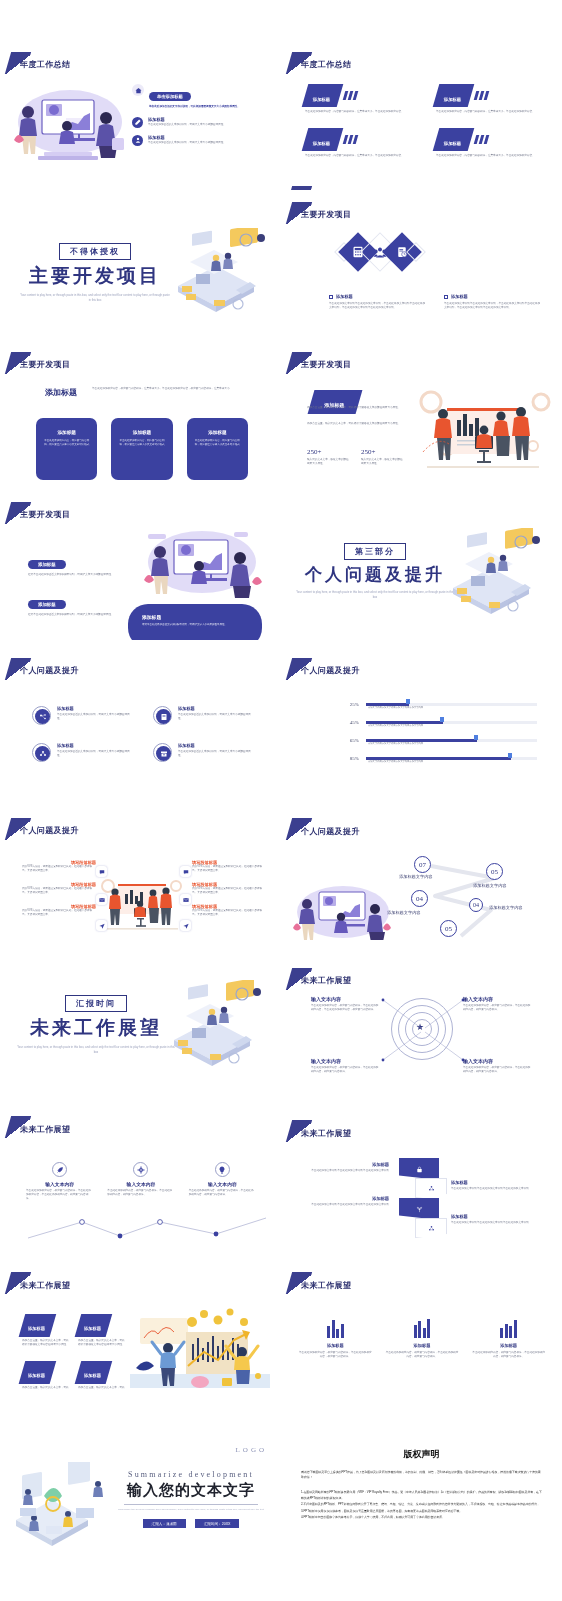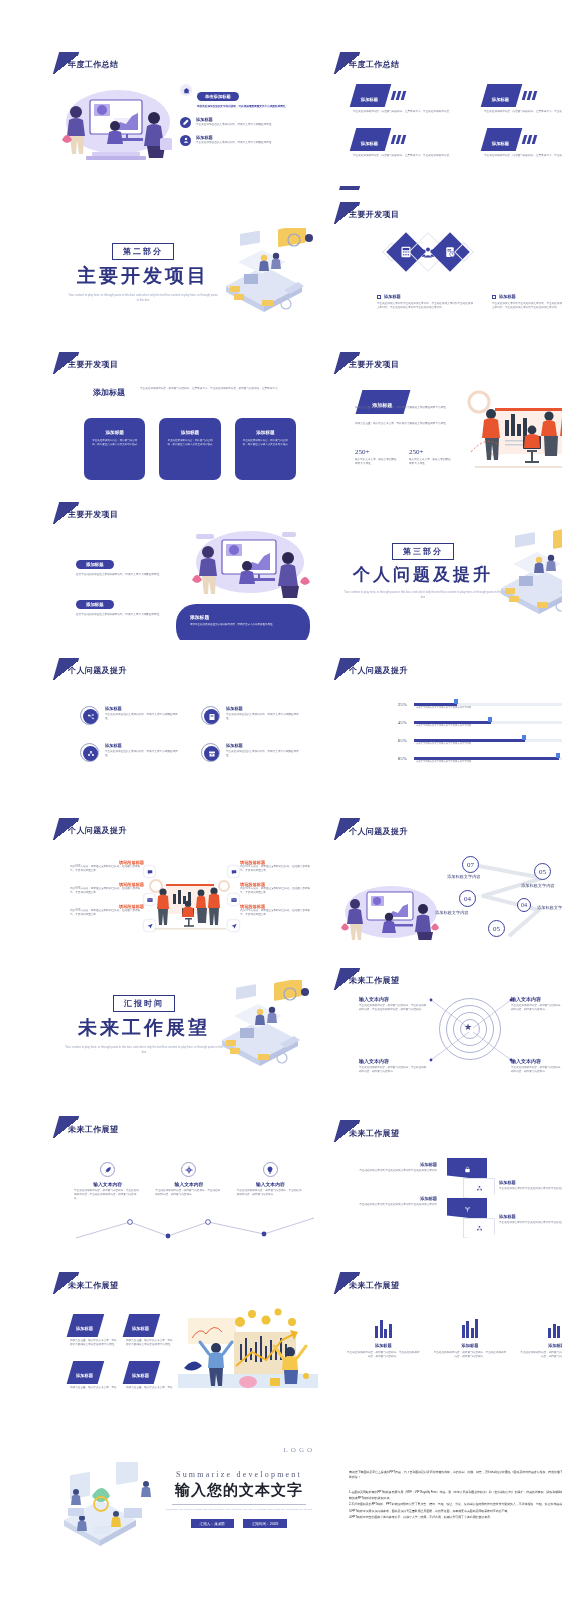--- a/index.html
+++ b/index.html
@@ -3,21 +3,21 @@
 <meta charset="utf-8">
 <style>
   * { box-sizing: border-box; margin: 0; padding: 0; }
   body {
     width: 562px; height: 1601px;
     background: #ffffff;
     font-family: "Liberation Sans", sans-serif;
     overflow: hidden;
     position: relative;
   }
-  .grid { display: grid; grid-template-columns: 281px 281px; width: 493px; padding-left: 48px; }
+  .grid { display: grid; grid-template-columns: 281px 281px; width: 493px; }
   .slide { width: 281px; height: 150px; background: #fff; position: relative; overflow: hidden; }
   .slide.tall { height: 201px; }
   .slide.short { height: 40px; }
 
   
   .corner-tag { position: absolute; left: 8px; top: 12px; width: 20px; height: 22px;
     background: linear-gradient(135deg,#3b3f8f 0%,#3b3f8f 55%,transparent 55%);
     transform: skewX(-16deg); }
   .slide-title { position: absolute; left: 20px; top: 19px; font-size: 8px; font-weight: bold;
     color: #2b2f6e; font-family: "Liberation Serif", serif; letter-spacing: .4px; }
@@ -174,21 +174,21 @@
           <i style="display:inline-block;width:3px;height:9px;background:#3b41a0;transform:skewX(-16deg);"></i>
         </div>
         <div class="tiny" style="margin-top:3px;">单击此处添加相应内容，内容要与标题相符，注意字体大小，单击此处添加相应内容。</div>
       </div>
     </div>
     <div class="corner-tag" style="top:146px;"></div>
   </div>
 
   <div class="slide">
     <div style="position:absolute;left:20px;top:50px;width:150px;text-align:center;">
-      <div class="cover-sub">第二部分</div>
+      <div class="cover-sub">不得体授权</div>
       <div class="cover-big">主要开发项目</div>
       <div class="cover-en">Your content to play here, or through paste in this box, and select only the textYour content to play here, or through paste in this box</div>
     </div>
     <svg class="illus" style="left:158px;top:38px;" width="118" height="90" viewBox="0 0 118 90">
       <path d="M20 58 L58 38 L96 58 L58 78Z" fill="#dfe5f5"></path>
       <path d="M20 58 L58 78 L58 84 L20 64Z" fill="#c7d0ea"></path>
       <path d="M96 58 L58 78 L58 84 L96 64Z" fill="#b9c3e2"></path>
       <path d="M32 34 L56 22 L80 34 L56 46Z" fill="#eef1fa"></path>
       <rect x="72" y="14" width="28" height="18" rx="1.5" fill="#f4c95d" transform="skewY(-10)"></rect>
       <rect x="34" y="12" width="20" height="12" rx="1" fill="#d7def0" transform="skewY(-10)"></rect>
@@ -939,20 +939,21 @@
       <hr class="rule" style="margin:4px 6px 0;">
       <div style="font-size:2.5px;color:#a9aec4;text-align:center;line-height:1.7;margin-top:3px;">Summarize the General Manager hour and summary, hour content to play here, or through paste in this box, and select only the text</div>
       <div style="display:flex;gap:9px;justify-content:center;margin-top:7px;">
         <div style="background:#3b41a0;color:#fff;font-size:3.6px;padding:2.5px 9px;">汇报人：潇潇雨</div>
         <div style="background:#3b41a0;color:#fff;font-size:3.6px;padding:2.5px 9px;">汇报时间：20XX</div>
       </div>
     </div>
   </div>
 
   <div class="slide tall">
+    <div style="position:absolute;left:0;right:0;top:58px;text-align:center;font-size:9px;font-weight:bold;color:#111;">版权声明</div>
     <div style="position:absolute;left:20px;top:80px;width:242px;font-size:2.9px;color:#2b2b2b;line-height:1.85;">感谢您下载图精灵平台上提供的PPT作品，为了您和图精灵以及原创作者的利益，请勿复制、传播、销售，否则将承担法律责任！图精灵将对作品进行维权，按照传播下载次数进行十倍的索取赔偿！</div>
     <div style="position:absolute;left:20px;top:100px;width:242px;font-size:2.9px;color:#2b2b2b;line-height:1.9;">
       <div style="margin-bottom:1px;">1.在图精灵网站所有的PPT模板是免费商用（VRF：VIP Royalty Free）作品，受《中华人民共和国著作权法》和《世界版权公约》的保护，作品的所有权、版权和解释权归图精灵所有，在下载的该PPT模板素材的版权归属。</div>
       <div style="margin-bottom:1px;">2.不得将图精灵的PPT模板、PPT素材任何形式公开于再次售、赠与、出租、转让、分发、发布或以任何形式作为您所作为受益的入，不得体授权、出租、转让本作品或是本作品中的部分。</div>
       <div style="margin-bottom:1px;">3.PPT模板中仅用仅仅仅供参考，图精灵仅仅无意量取用之原图册，请勿再名图，如有需要请去图精灵网络系统对应内容下载。</div>
       <div>4.PPT模板中包含的图像字体为参考展示，仅供个人学习使用，不得商用，如需以升可用于字体商用的合法来源。</div>
     </div>
   </div>
 
 </div>

